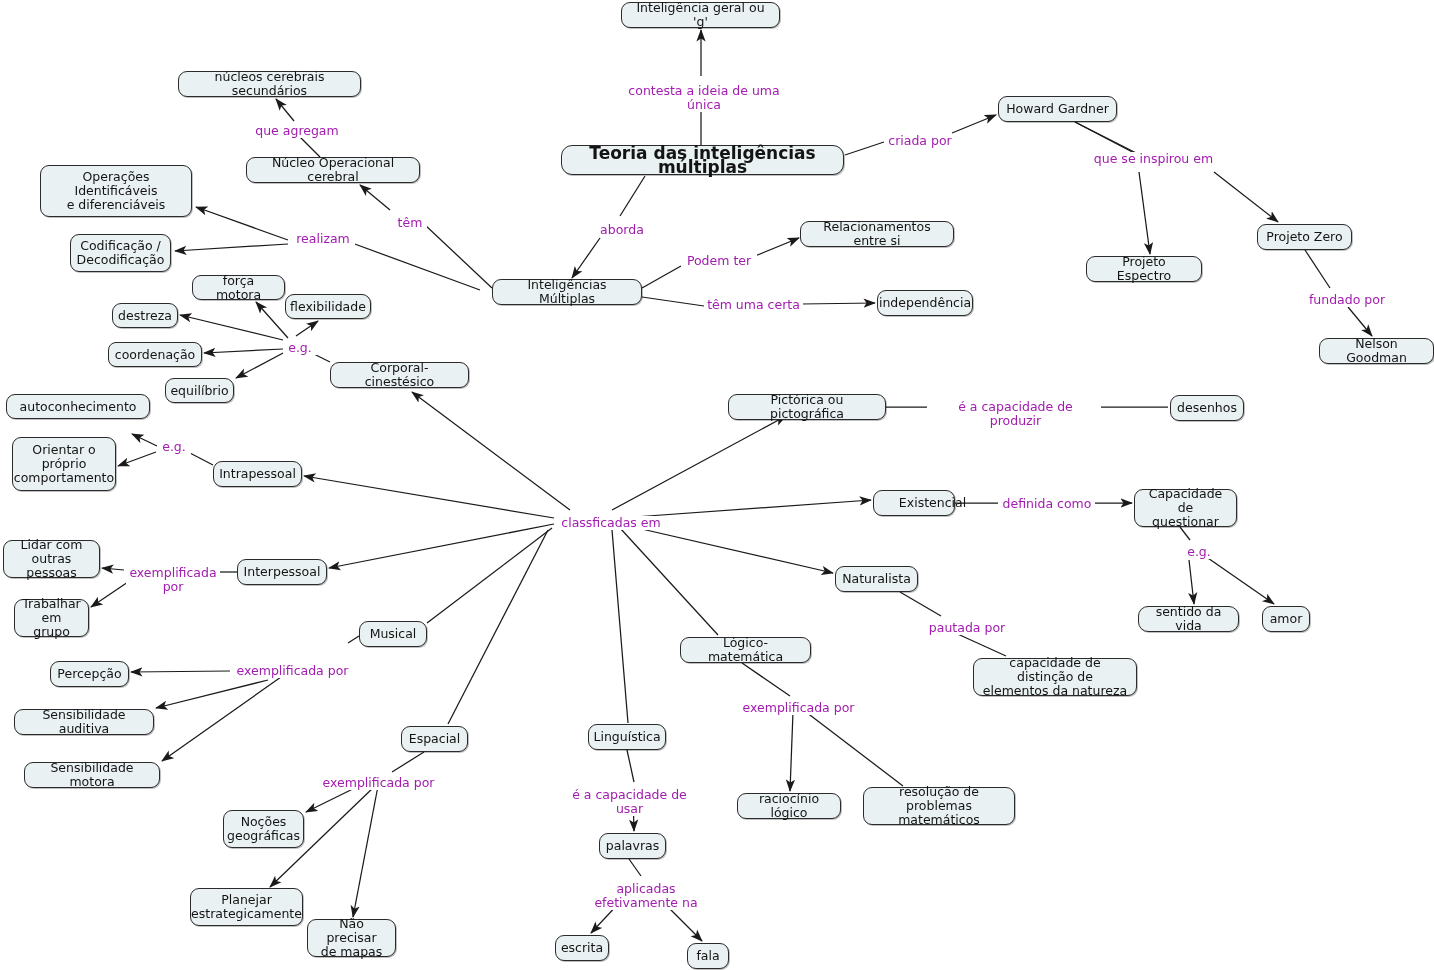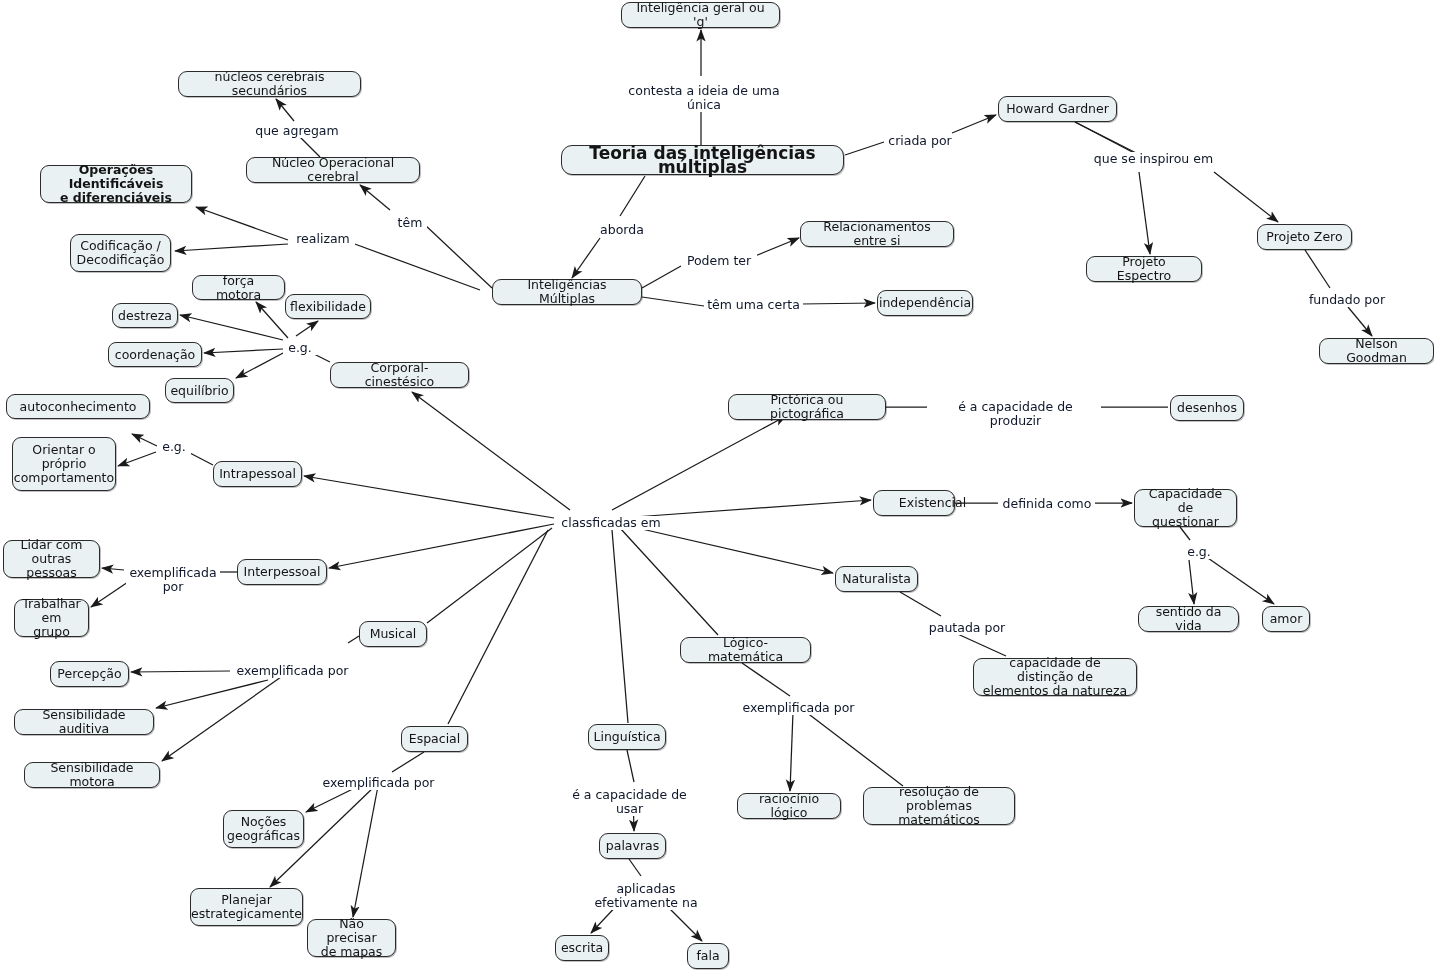--- a/index.html
+++ b/index.html
@@ -39,21 +39,21 @@
     box-shadow:1px 1px 0 rgba(0,0,0,0.25);
   }
   .node.root{
     font-weight:bold;
     font-size:17px;
     border-radius:11px;
     border-width:1.4px;
   }
   .linklabel{
     position:absolute;
-    color:#0f172a;
+    color:#a21caf;
     font-size:12.5px;
     line-height:14px;
     text-align:center;
     white-space:pre-line;
     background:#ffffff;
     padding:0 2px;
   }
 </style>
 </head>
 <body>
@@ -188,21 +188,21 @@
   </svg>
 
   <div class="node" style="left:621px;top:2px;width:159px;height:26px;">Inteligência geral ou 'g'</div>
   <div class="node root" style="left:561px;top:145px;width:283px;height:30px;">Teoria das inteligências múltiplas</div>
   <div class="node" style="left:998px;top:96px;width:119px;height:26px;">Howard Gardner</div>
   <div class="node" style="left:1086px;top:256px;width:116px;height:26px;">Projeto Espectro</div>
   <div class="node" style="left:1257px;top:224px;width:95px;height:26px;">Projeto Zero</div>
   <div class="node" style="left:1319px;top:338px;width:115px;height:26px;">Nelson Goodman</div>
   <div class="node" style="left:178px;top:71px;width:183px;height:26px;">núcleos cerebrais secundários</div>
   <div class="node" style="left:246px;top:157px;width:174px;height:26px;">Núcleo Operacional cerebral</div>
-  <div class="node" style="left:40px;top:165px;width:152px;height:38px;font-weight:bold;">Operações Identificáveis
+  <div class="node" style="left:40px;top:165px;width:152px;height:52px;">Operações Identificáveis
 e diferenciáveis</div>
   <div class="node" style="left:70px;top:234px;width:101px;height:38px;">Codificação /
 Decodificação</div>
   <div class="node" style="left:492px;top:279px;width:150px;height:26px;">Inteligências Múltiplas</div>
   <div class="node" style="left:800px;top:221px;width:154px;height:26px;">Relacionamentos entre si</div>
   <div class="node" style="left:877px;top:290px;width:96px;height:26px;">independência</div>
   <div class="node" style="left:192px;top:275px;width:93px;height:25px;">força motora</div>
   <div class="node" style="left:285px;top:294px;width:86px;height:25px;">flexibilidade</div>
   <div class="node" style="left:112px;top:303px;width:66px;height:25px;">destreza</div>
   <div class="node" style="left:108px;top:342px;width:94px;height:25px;border-radius:8px;">coordenação</div>

